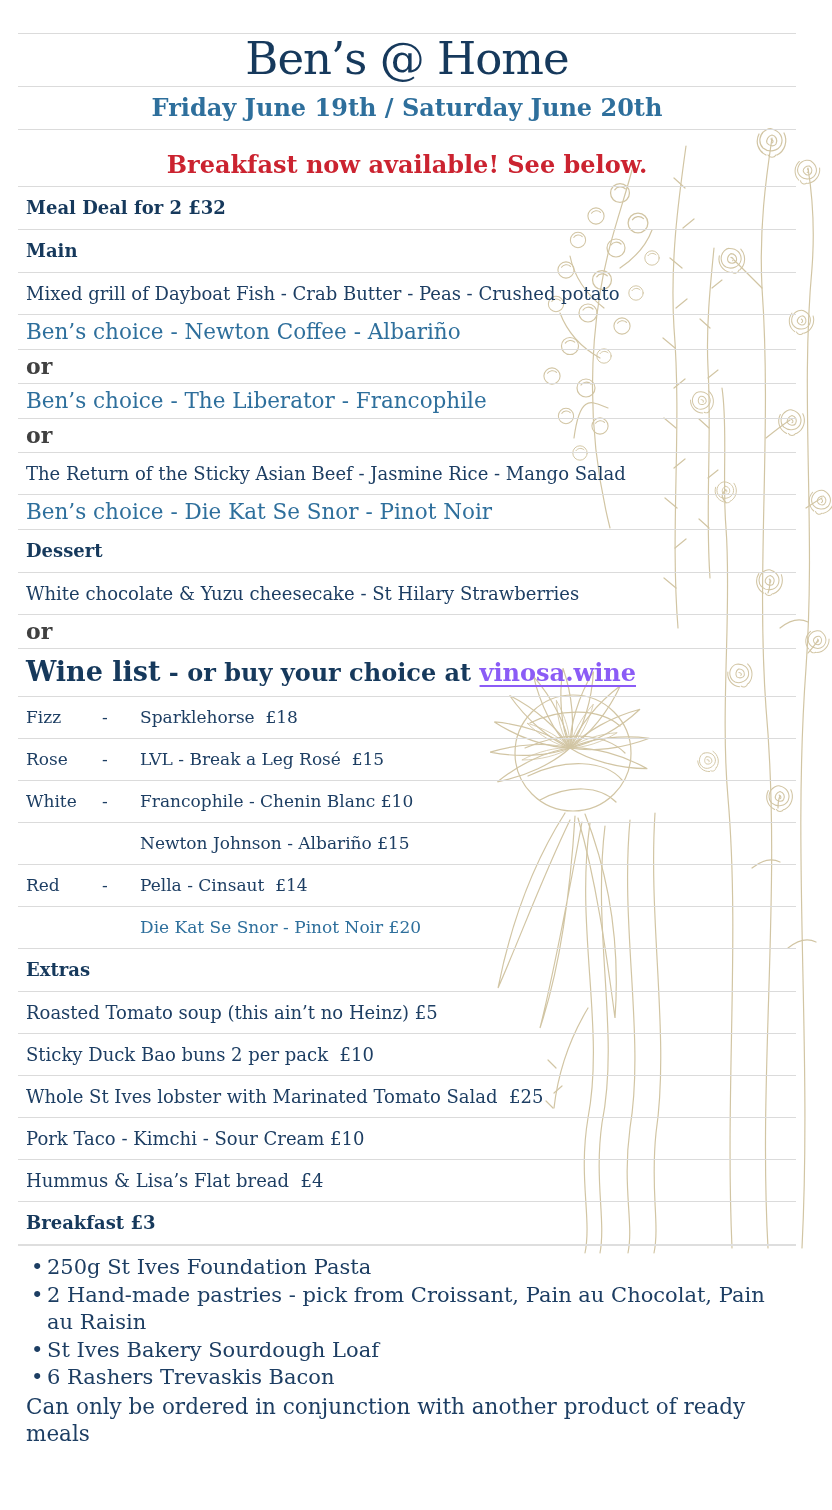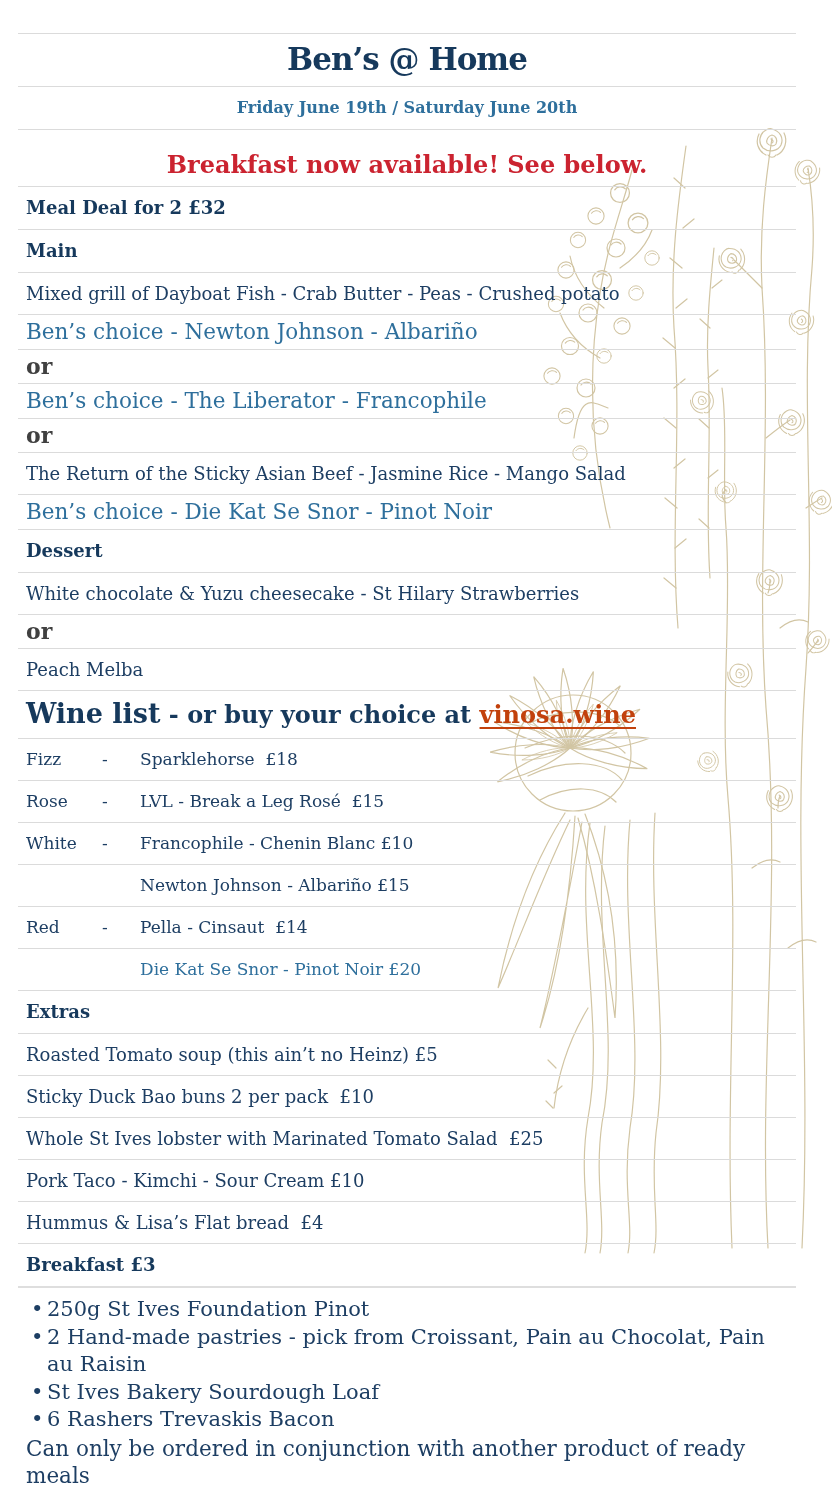--- a/index.html
+++ b/index.html
@@ -26,44 +26,44 @@
 
   .row {
     margin:0 36px 0 18px;
     border-top:1px solid #dbdbdb;
     padding-left:8px;
   }
   .center { text-align:center; padding-left:0; }
 
   .title-row { padding-top:2px; padding-bottom:4px; }
   .title-row span {
-    font-size:31px; font-weight:bold; color:#16395c;
+    font-size:45px; font-weight:normal; color:#16395c;
     line-height:46px; letter-spacing:-1px;
   }
   .date-row { padding-top:7px; padding-bottom:7px; }
-  .date-row span { font-size:16px; font-weight:bold; color:#2e6f9c; line-height:28px;text-align:right; }
+  .date-row span { font-size:24px; font-weight:bold; color:#2e6f9c; line-height:28px;text-align:right; }
   .notice-row { padding-top:21px; padding-bottom:7px; }
   .notice-row span { font-size:24px; font-weight:bold; color:#cb2330; line-height:28px; }
 
   .h-row { padding-top:6px; padding-bottom:6px; }
   .h-row span { font-size:18px; font-weight:bold; color:#16395c; line-height:30px; }
 
   .item-row { padding-top:8px; padding-bottom:8px; }
   .item-row span { font-size:18px; line-height:25px; color:#1d3e63; white-space:pre-wrap; }
 
   .bens-row { padding-top:4px; padding-bottom:5px; }
   .bens-row span { font-size:21.5px; line-height:25px; color:#2e6f9c; }
 
   .or-row { padding-top:3px; padding-bottom:4px; }
   .or-row span { font-size:22px; font-weight:bold; color:#404040; line-height:26px; }
 
   .wine-head-row { padding-top:7px; padding-bottom:8px; font-size:24px; font-weight:bold; color:#16395c; line-height:31px; }
   .wine-head-title { font-size:27px; }
   .wine-link {
-    color:#c2410c; text-underline-offset:4px;
+    color:#8b5cf6; text-underline-offset:4px;
     font-weight:bold; cursor:pointer;
   }
 
   .wine-row { display:flex; padding-top:8px; padding-bottom:8px; font-size:17px; line-height:25px; color:#1d3e63; }
   .wine-type { width:76px; flex:none; }
   .wine-dash { width:38px; flex:none; }
   .wine-name { white-space:pre-wrap; }
   .wine-row.highlight { color:#2e6f9c; }
 
   .breakfast-block {
@@ -211,21 +211,21 @@
     </div>
 
     <div class="row h-row">
       <span>Main</span>
     </div>
 
     <div class="row item-row">
       <span>Mixed grill of Dayboat Fish - Crab Butter - Peas - Crushed potato</span>
     </div>
     <div class="row bens-row">
-      <span>Ben’s choice - Newton Johnson - Albariño</span>
+      <span>Ben’s choice - Newton Coffee - Albariño</span>
     </div>
 
     <div class="row or-row">
       <span>or</span>
     </div>
 
     <div class="row bens-row">
       <span>Ben’s choice - The Liberator - Francophile</span>
     </div>
 
@@ -245,23 +245,20 @@
     </div>
 
     <div class="row item-row">
       <span>White chocolate &amp; Yuzu cheesecake - St Hilary Strawberries</span>
     </div>
 
     <div class="row or-row">
       <span>or</span>
     </div>
 
-    <div class="row item-row">
-      <span>Peach Melba</span>
-    </div>
 
     <div class="row wine-head-row">
       <span class="wine-head-title">Wine list</span>
       <span>- or buy your choice at</span>
       <a class="wine-link" href="#">vinosa.wine</a>
     </div>
 
     <div class="row wine-row">
       <span class="wine-type">Fizz</span>
       <span class="wine-dash">-</span>
@@ -312,21 +309,21 @@
     <div class="row item-row">
       <span>Hummus &amp; Lisa’s Flat bread  £4</span>
     </div>
 
     <div class="row h-row">
       <span>Breakfast £3</span>
     </div>
 
     <div class="breakfast-block">
       <ul class="bk">
-        <li><span>250g St Ives Foundation Pinot</span></li>
+        <li><span>250g St Ives Foundation Pasta</span></li>
         <li><span>2 Hand-made pastries - pick from Croissant, Pain au Chocolat, Pain au Raisin</span></li>
         <li><span>St Ives Bakery Sourdough Loaf</span></li>
         <li><span>6 Rashers Trevaskis Bacon</span></li>
       </ul>
       <div class="bk-note">
         <span>Can only be ordered in conjunction with another product of ready meals</span>
       </div>
     </div>
   </div>
 </div>

